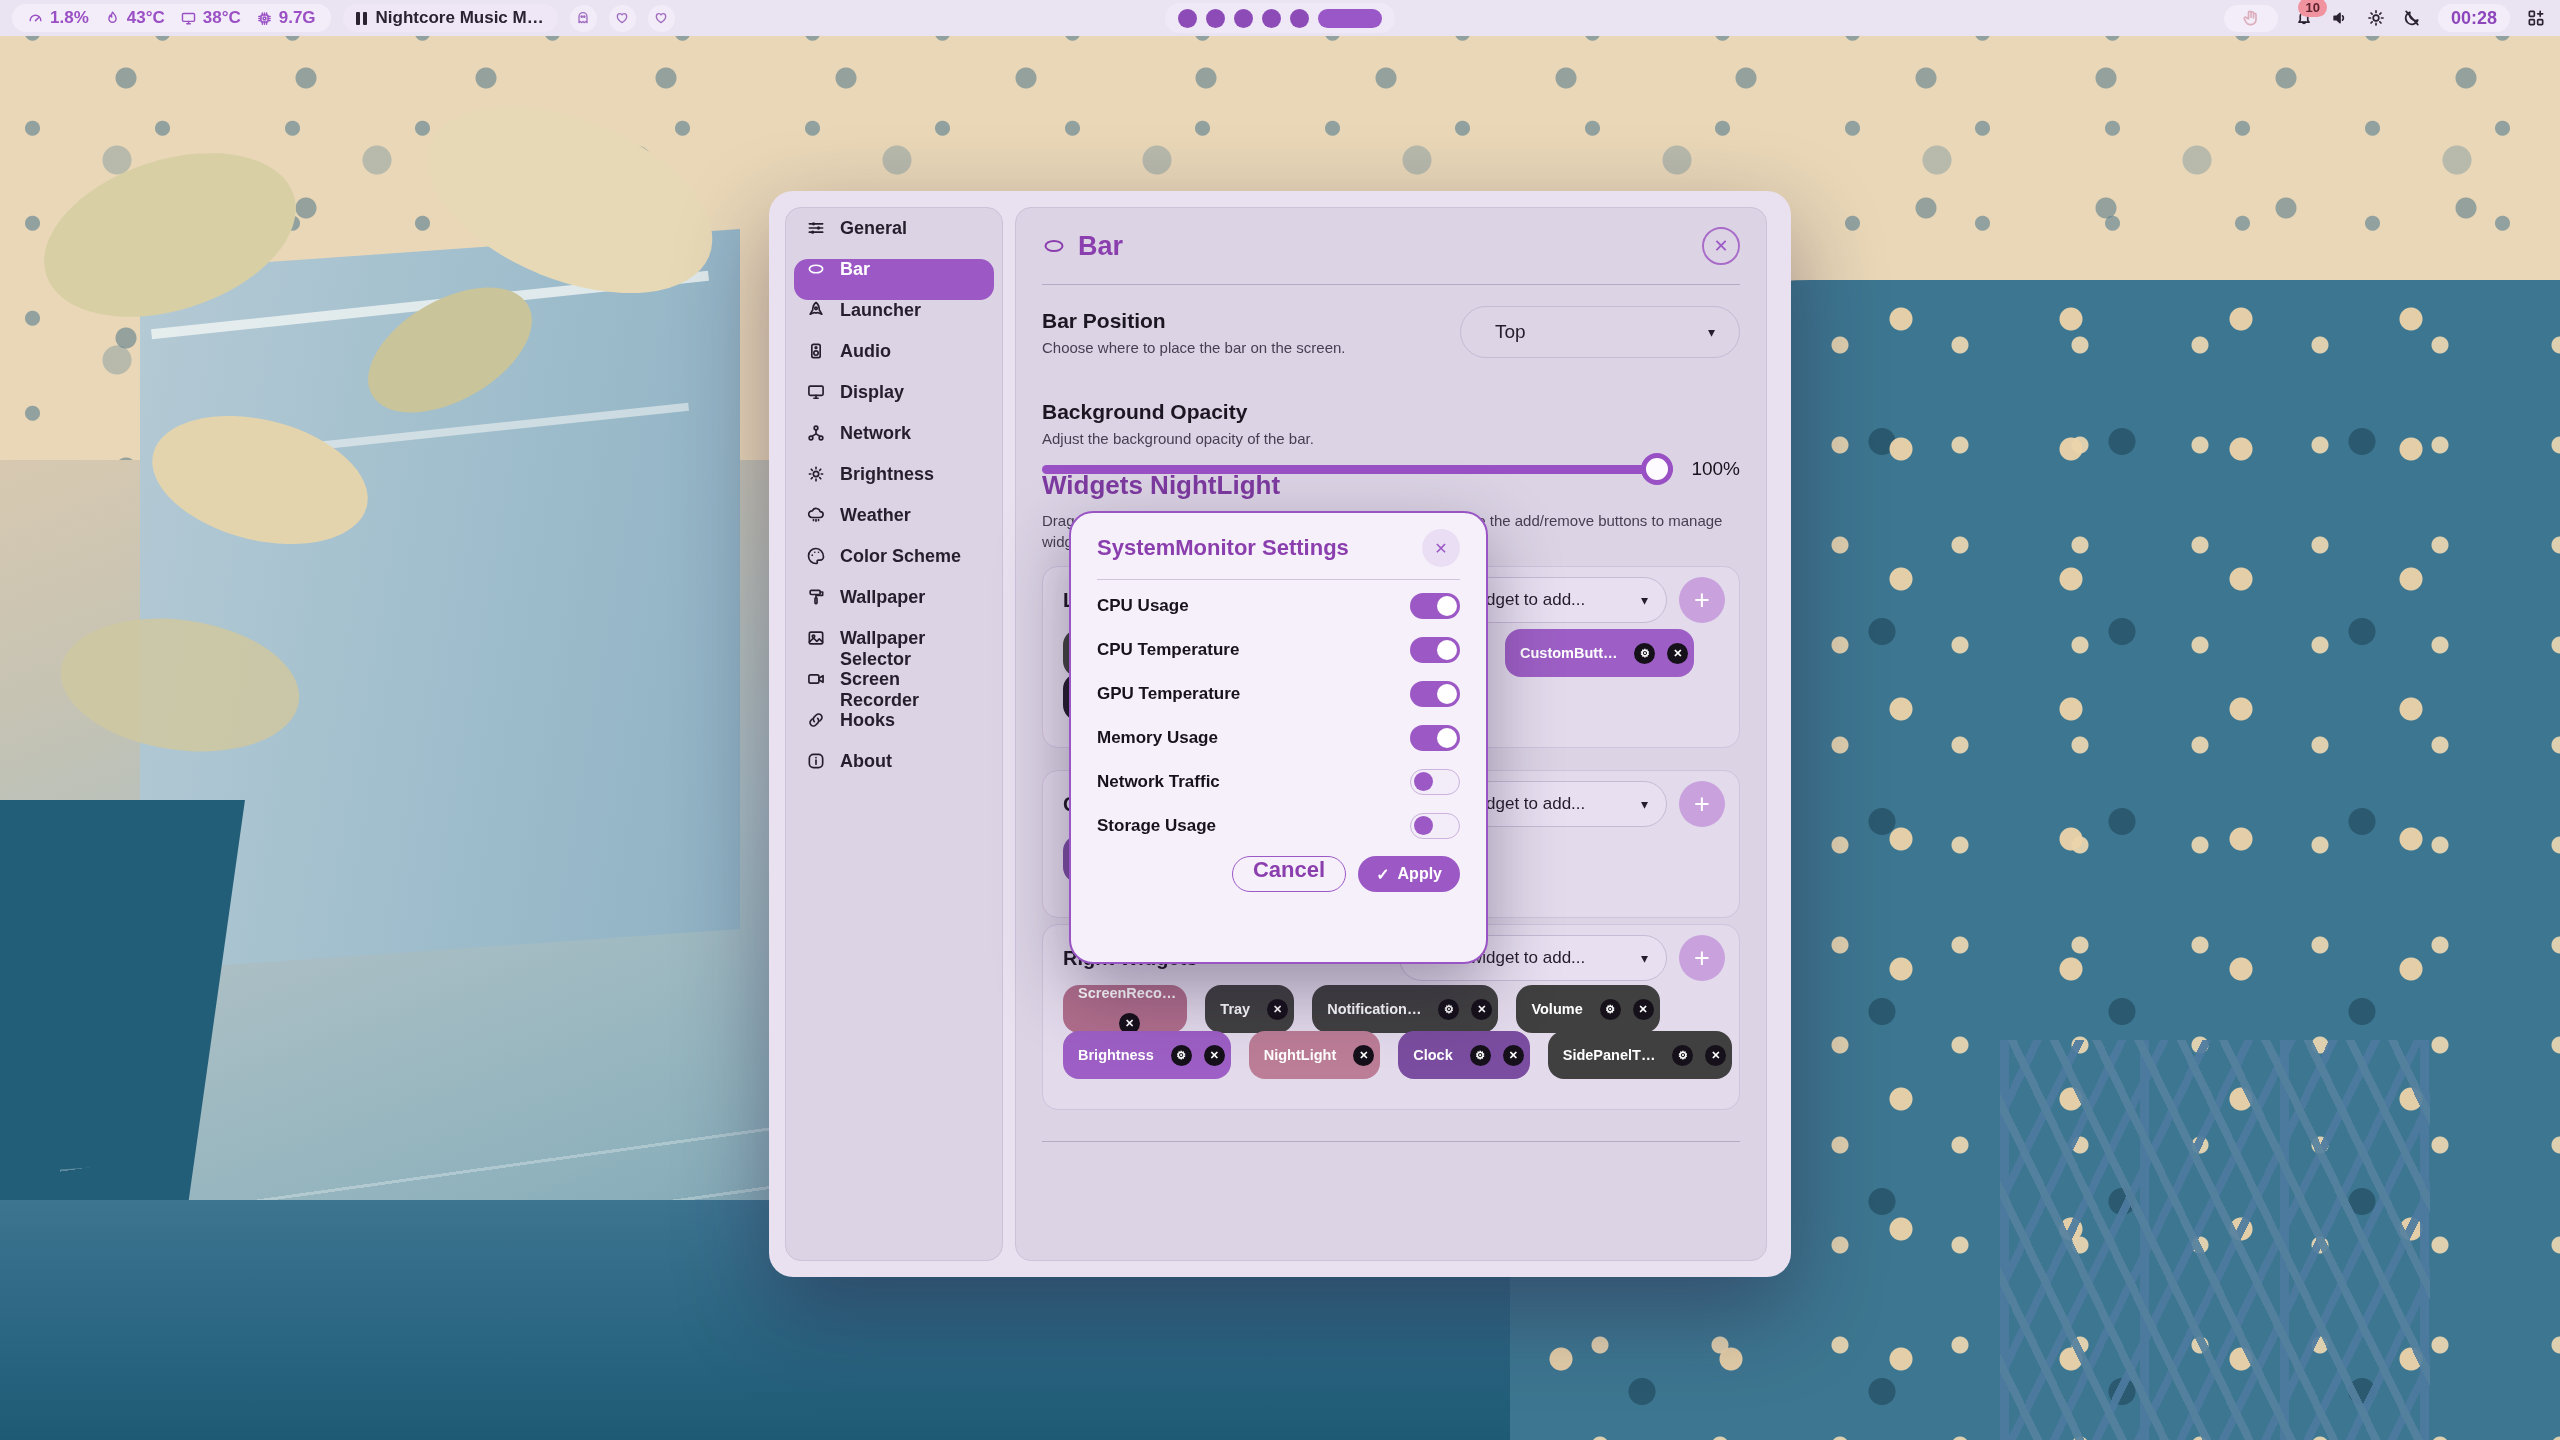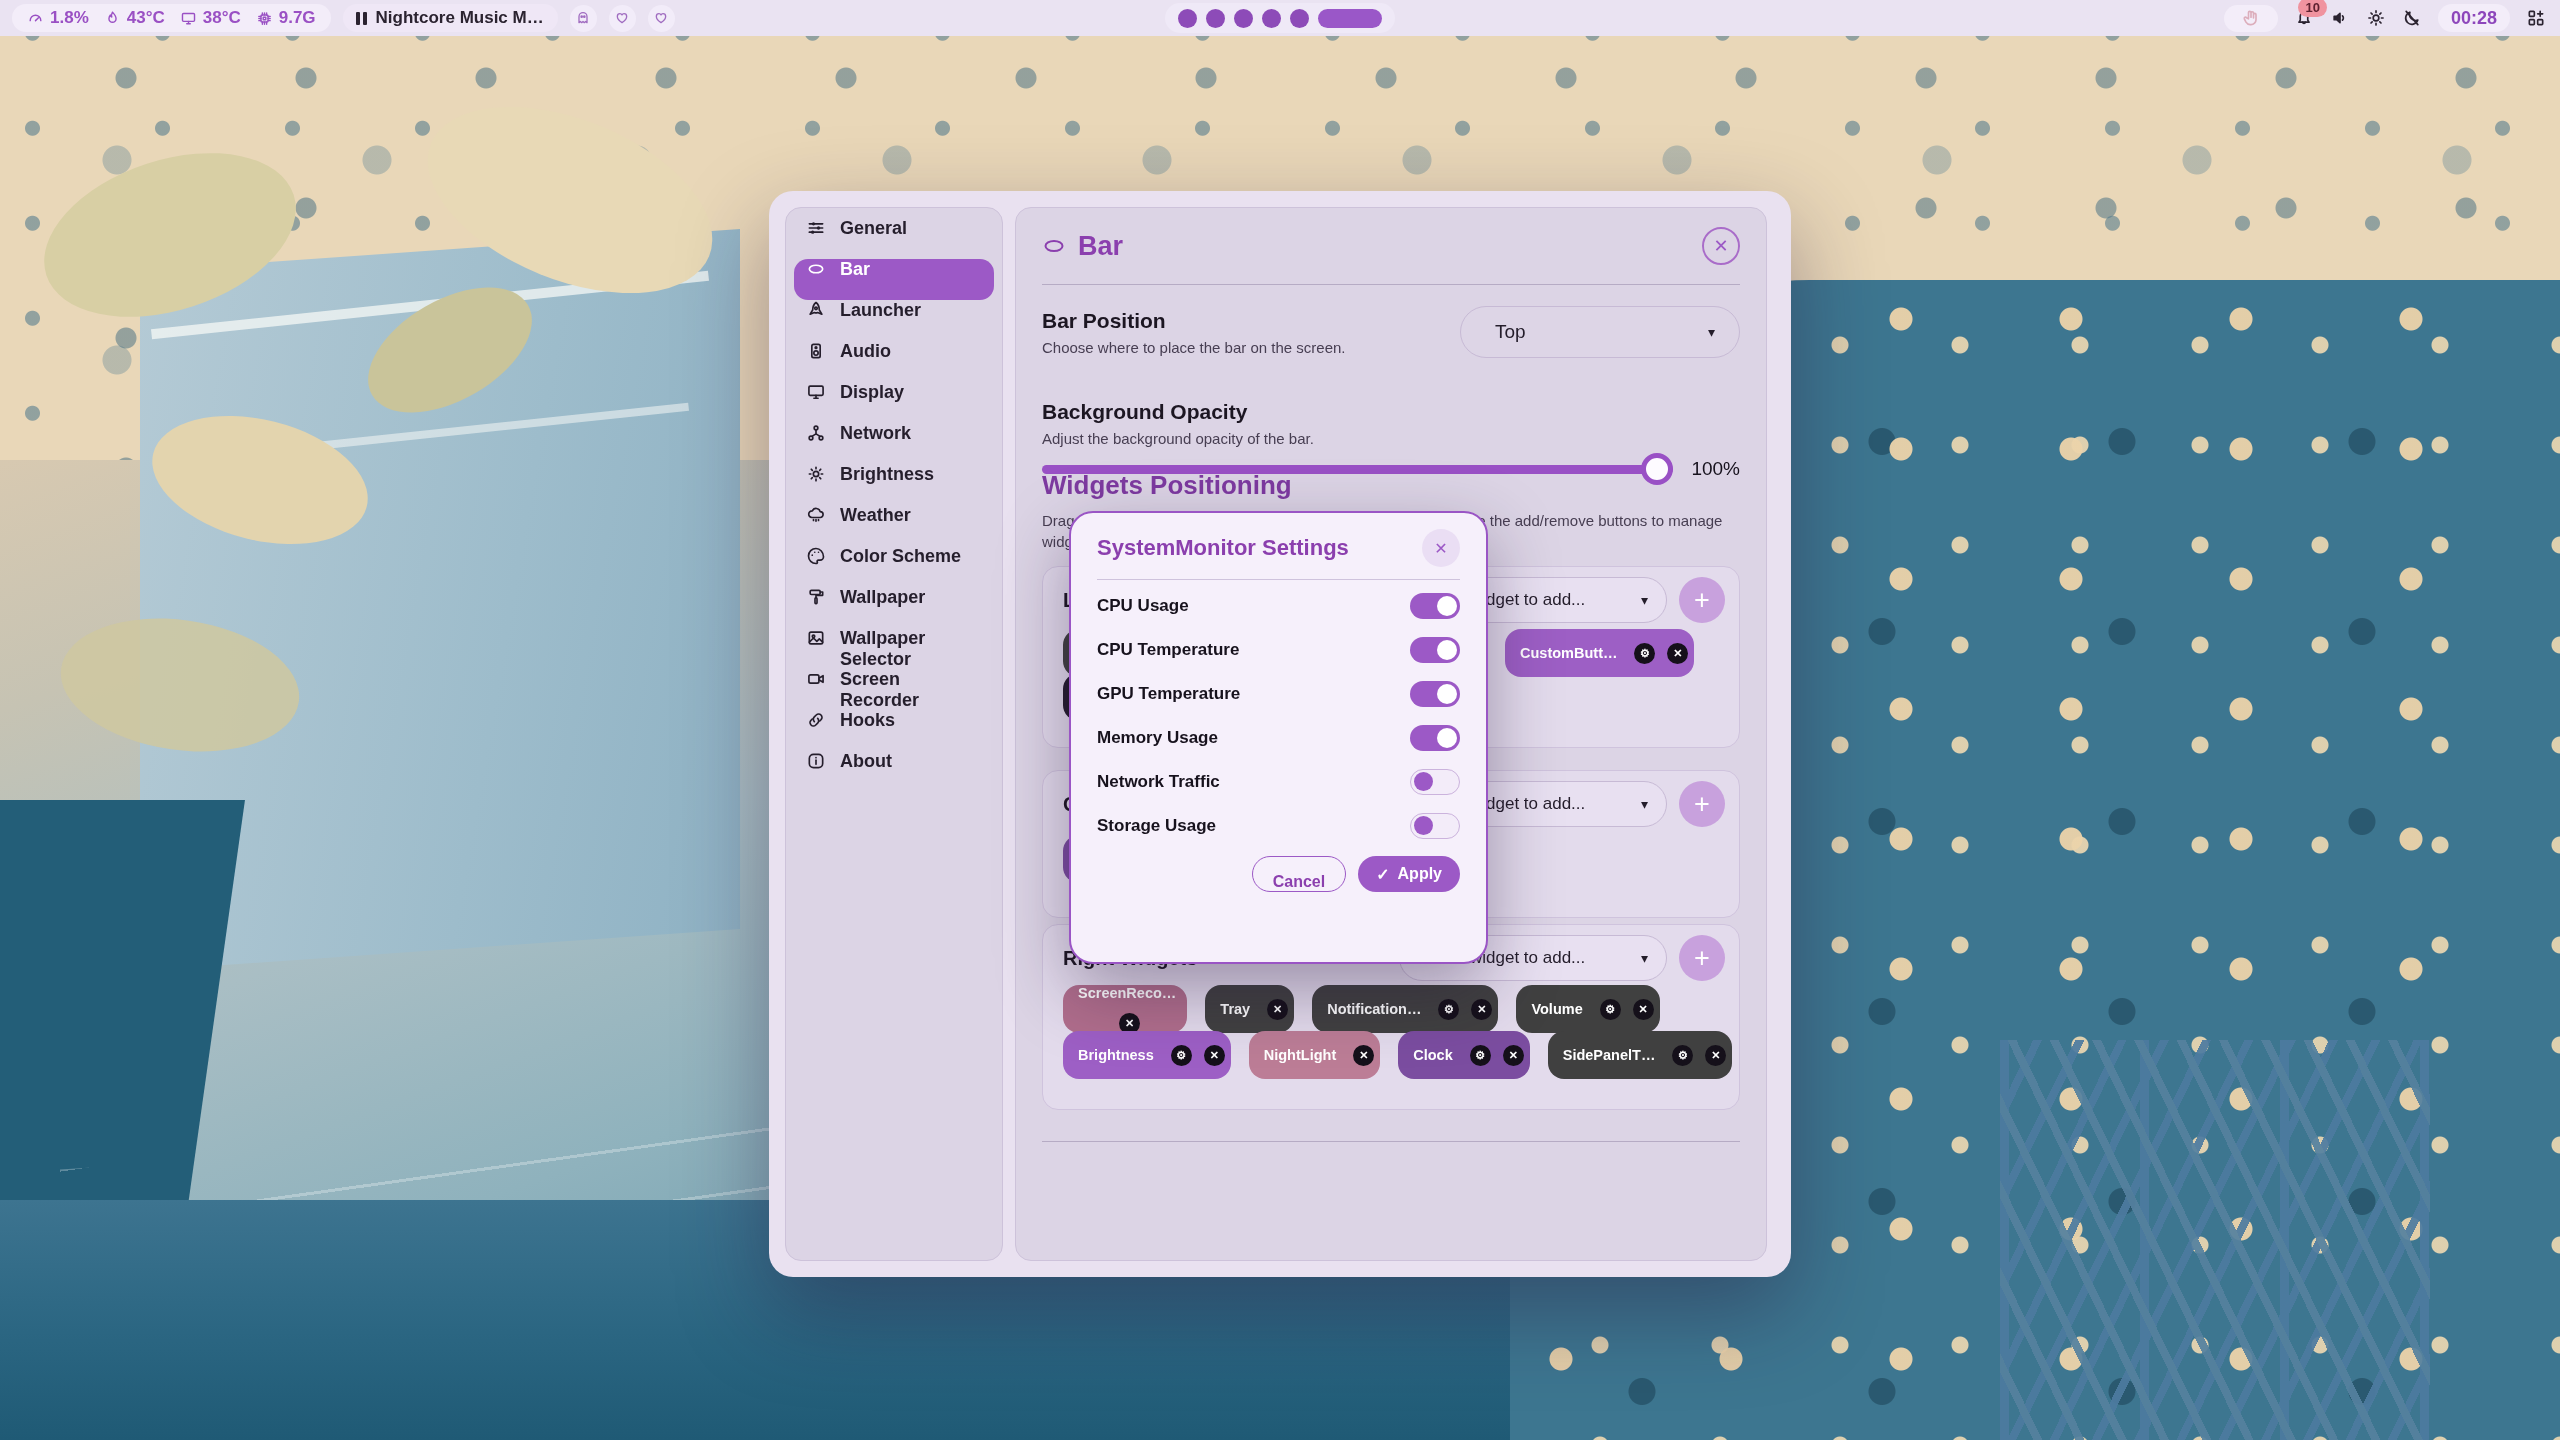--- a/index.html
+++ b/index.html
@@ -122,21 +122,21 @@
   .modal-div{height:1px;background:#cfc3dd;margin:0 0 4px;}
   .trow{display:flex;align-items:center;height:44px;}
   .tlabel{font-size:17px;font-weight:bold;color:#17121d;}
   .toggle{margin-left:auto;width:50px;height:26px;border-radius:13px;position:relative;box-sizing:border-box;}
   .toggle[data-on="true"]{background:#9c59c6;}
   .toggle[data-on="true"]::after{content:"";position:absolute;top:3px;right:3px;width:20px;height:20px;border-radius:50%;background:#fff;}
   .toggle[data-on="false"]{background:#f3ecf9;border:1.5px solid #cbb3dd;}
   .toggle[data-on="false"]::after{content:"";position:absolute;top:2px;left:2.5px;width:19px;height:19px;border-radius:50%;background:#9c59c6;}
   .modal-actions{display:flex;justify-content:flex-end;gap:12px;margin-top:8px;}
   .btn-cancel{height:36px;padding:0 20px;border-radius:18px;border:1.5px solid #9c59c6;color:#8b3fae;font-weight:bold;
-              font-size:16px;display:flex;align-items:flex-end;box-sizing:border-box;}
+              font-size:22px;display:flex;align-items:flex-start;box-sizing:border-box;}
   .btn-apply{height:36px;padding:0 18px;border-radius:18px;background:#9c59c6;color:#fff;font-weight:bold;font-size:16px;
              display:flex;align-items:center;gap:8px;}
   svg{stroke-linecap:round;stroke-linejoin:round;}
 </style>
 </head>
 <body>
 
 <div class="page">
 
   <div class="wp"></div>
@@ -408,21 +408,21 @@
         <div class="setting-title">Background Opacity</div>
         <div class="setting-desc">Adjust the background opacity of the bar.</div>
       </div>
       <div class="slider-row">
         <div class="slider-track">
           <div class="slider-knob"></div>
         </div>
         <span class="slider-val">100%</span>
       </div>
 
-      <div class="wp-heading">Widgets Positioning</div>
+      <div class="wp-heading">Widgets NightLight</div>
       <div class="wp-desc">Drag and drop widgets between sections to reorder them, then use the add/remove buttons to manage widgets.</div>
 
       <div class="section sec-l">
         <div class="sec-head">
           <span class="sec-label">Left Widgets</span>
           <div class="add-dd">
             <span>Select widget to add...</span>
             <span class="caret">▾</span>
           </div>
           <div class="add-btn">

